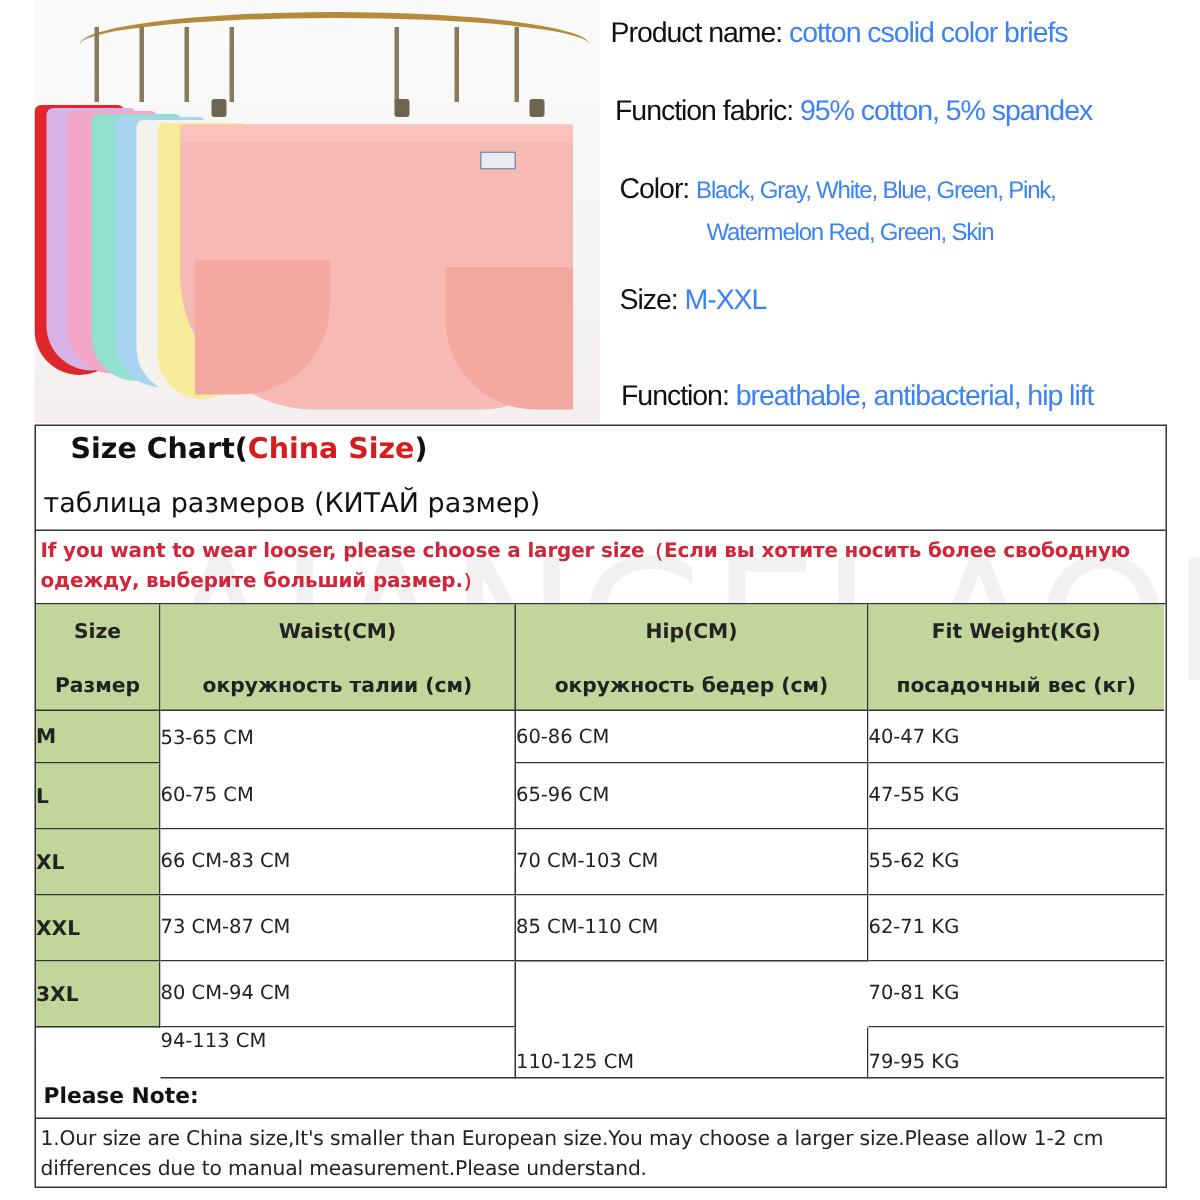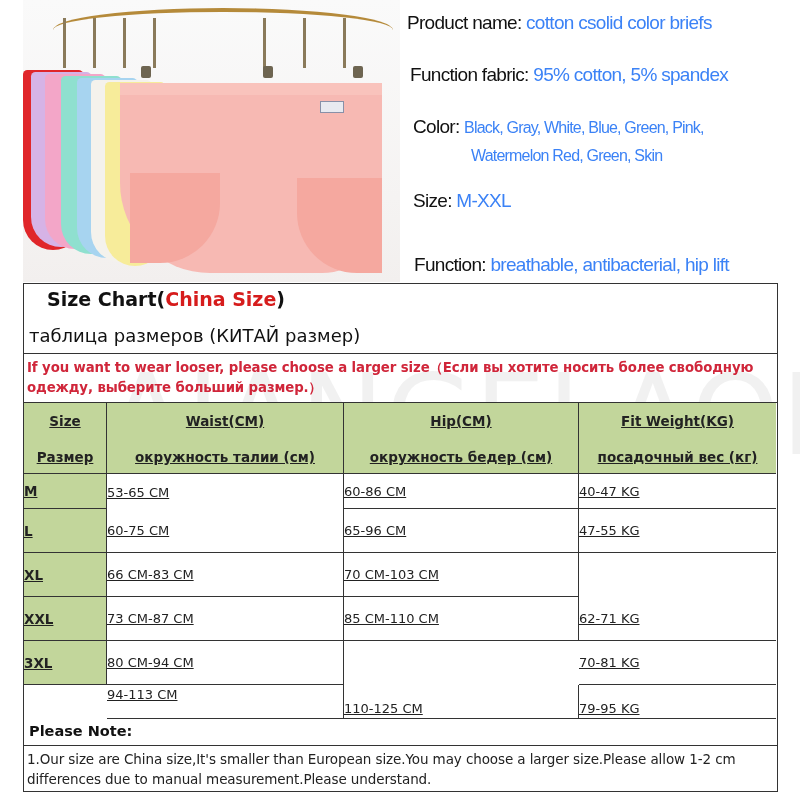--- a/index.html
+++ b/index.html
@@ -68,21 +68,20 @@
   .title-row .red { color: #d61c1c; position: static; }
   .ru-title-row { top: 35px; height: 35px; }
   .ru-title-row span { position: absolute; left: 5px; top: 6px; font-size: 18px; color: #111; }
   .note-row { top: 70px; height: 49px; font-weight: bold; }
   .note-row span { position: absolute; left: 3px; top: 4px; right: 4px; font-size: 13.3px; color: #d0263a; line-height: 20px; letter-spacing: -0.1px; }
   .grid { position: absolute; left: 0; top: 119px; width: 100%; height: 316px; }
   .cell {
     position: absolute; box-sizing: border-box; display: flex; align-items: center; justify-content: flex-start;
     font-size: 13px; color: #222; border-right: 1.5px solid #333; border-bottom: 1.5px solid #333;
     text-align: center;
-    text-decoration: underline;
   }
   .cell.hdr { background: #c2d69b; font-weight: bold; flex-direction: column; font-size: 13.5px; }
   .cell.hdr span { display: block; line-height: 36px; }
   .cell.size { background: #c2d69b; font-weight: bold; font-size: 13.5px; }
   .cell.last { border-right: none; }
   .cell.valc { background: #fff; }
   .pn-row { top: 435px; height: 27px; }
   .pn-row span { position: absolute; left: 5px; top: 4px; font-size: 14.5px; font-weight: bold; color: #111; }
   .pn-text { top: 462px; height: 46px; border-bottom: none; }
   .pn-text span { position: absolute; left: 3px; top: 3px; right: 6px; font-size: 13.5px; color: #222; line-height: 20px; letter-spacing: -0.1px; }
@@ -179,20 +178,21 @@
     <div class="cell valc last" style="left:555px;top:71px;width:197px;height:35px">40-47 KG</div>
 
     <div class="cell size" style="left:0;top:106px;width:83px;height:44px">L</div>
     <div class="cell valc" style="left:83px;top:106px;width:237px;height:44px">60-75 CM</div>
     <div class="cell valc" style="left:320px;top:106px;width:235px;height:44px">65-96 CM</div>
     <div class="cell valc last" style="left:555px;top:106px;width:197px;height:44px">47-55 KG</div>
 
     <div class="cell size" style="left:0;top:150px;width:83px;height:44px">XL</div>
     <div class="cell valc" style="left:83px;top:150px;width:237px;height:44px">66 CM-83 CM</div>
     <div class="cell valc" style="left:320px;top:150px;width:235px;height:44px">70 CM-103 CM</div>
+    <div class="cell valc last" style="left:555px;top:150px;width:197px;height:44px">55-62 KG</div>
 
     <div class="cell size" style="left:0;top:194px;width:83px;height:44px">XXL</div>
     <div class="cell valc" style="left:83px;top:194px;width:237px;height:44px">73 CM-87 CM</div>
     <div class="cell valc" style="left:320px;top:194px;width:235px;height:44px">85 CM-110 CM</div>
     <div class="cell valc last" style="left:555px;top:194px;width:197px;height:44px">62-71 KG</div>
 
     <div class="cell size" style="left:0;top:238px;width:83px;height:44px">3XL</div>
     <div class="cell valc" style="left:83px;top:238px;width:237px;height:44px">80 CM-94 CM</div>
     <div class="cell valc last" style="left:555px;top:238px;width:197px;height:44px">70-81 KG</div>
 

